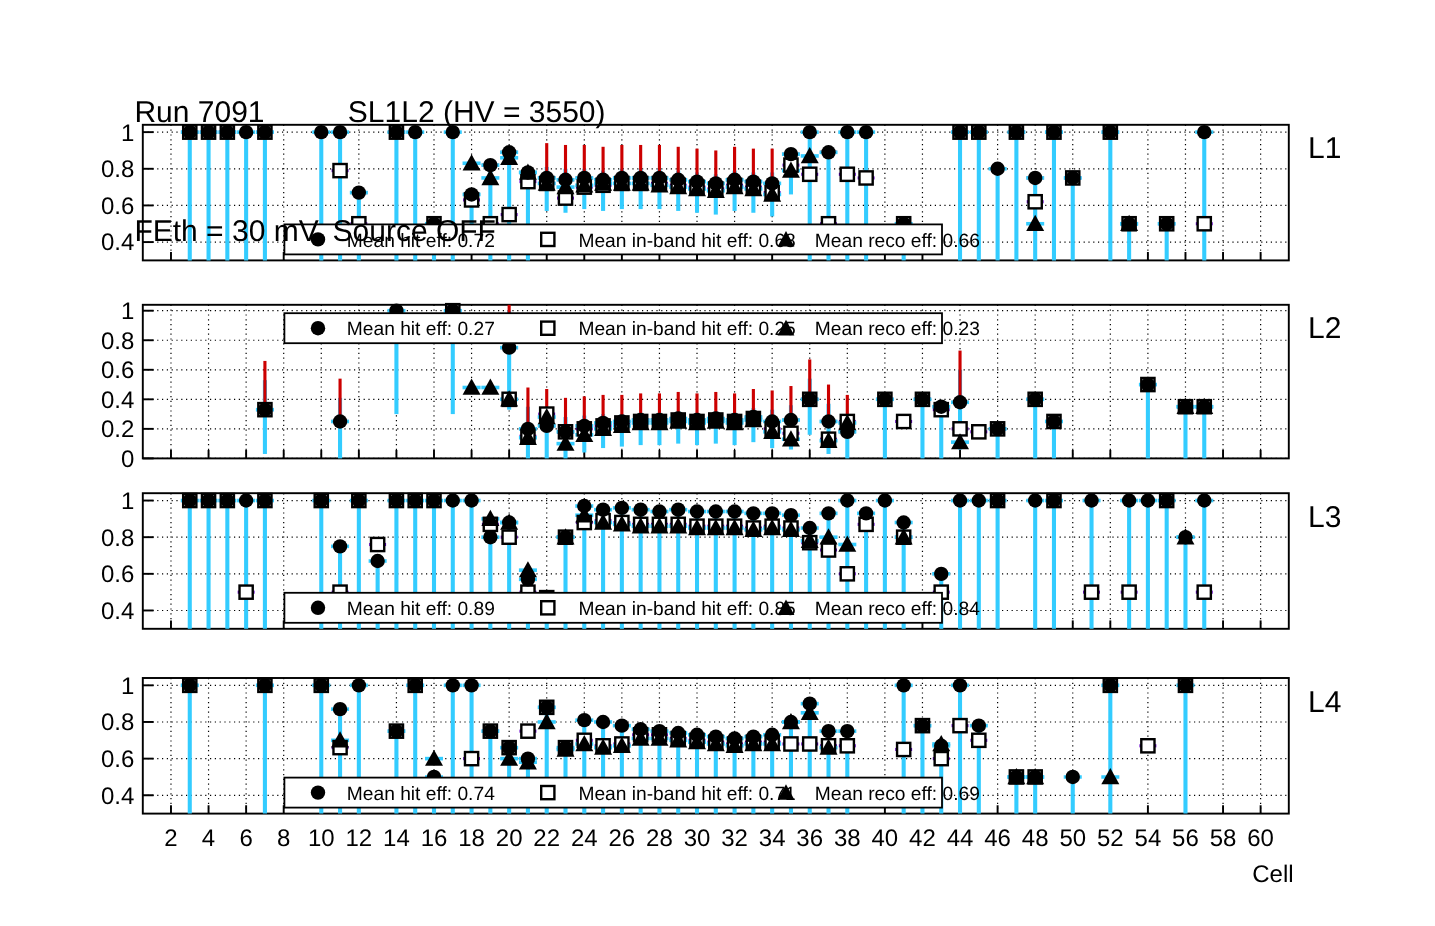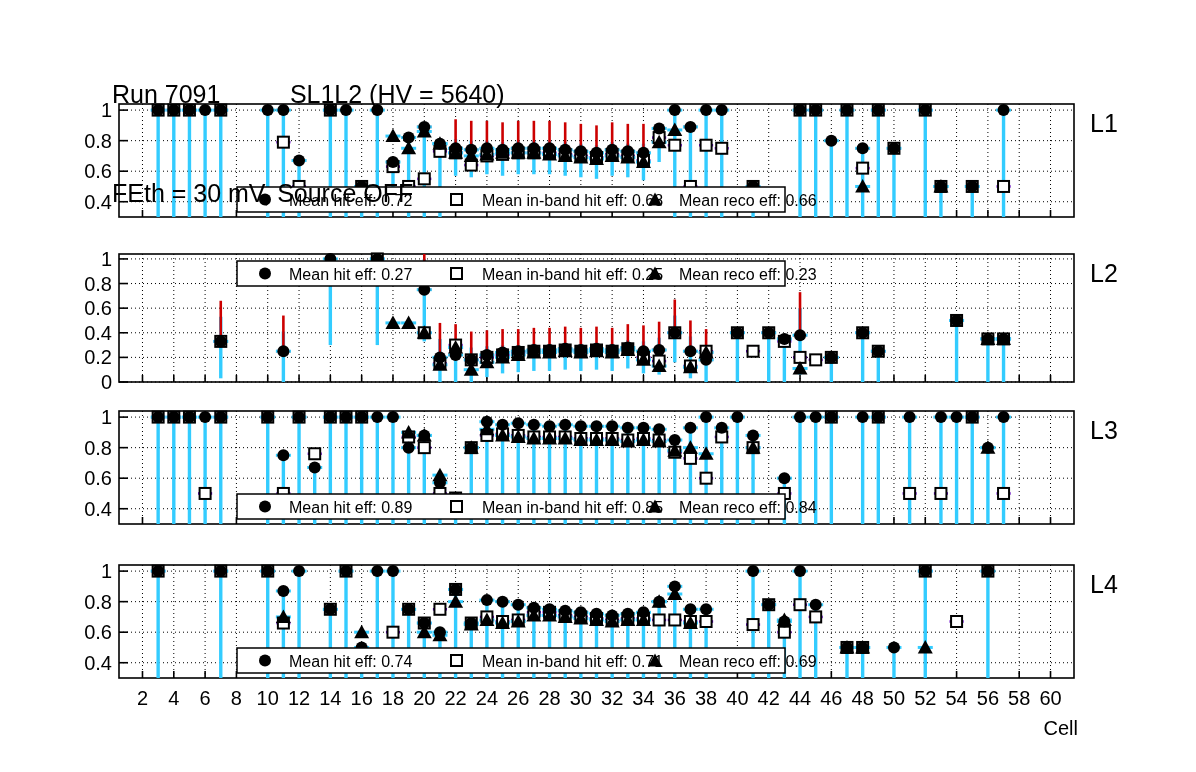--- a/index.html
+++ b/index.html
@@ -22,21 +22,21 @@
   .title-line{display:block;white-space:pre;}
   svg{display:block;}
   text{font-family:"Liberation Sans", sans-serif;fill:#000;}
 </style>
 </head>
 <body>
 
 <div id="root">
 
   <div class="title-block">
-    <span class="title-line">Run 7091          SL1L2 (HV = 5640)</span>
+    <span class="title-line">Run 7091          SL1L2 (HV = 3550)</span>
     <span class="title-line">FEth = 30 mV, Source OFF</span>
   </div>
 
   <svg id="plot-svg" width="1196" height="772">
       <g>
         <line x1="142.48360655737704" y1="104" x2="142.48360655737704" y2="217" stroke="#000000" stroke-width="1" stroke-dasharray="1,3"></line>
         <line x1="173.79508196721312" y1="104" x2="173.79508196721312" y2="217" stroke="#000000" stroke-width="1" stroke-dasharray="1,3"></line>
         <line x1="205.10655737704917" y1="104" x2="205.10655737704917" y2="217" stroke="#000000" stroke-width="1" stroke-dasharray="1,3"></line>
         <line x1="236.41803278688525" y1="104" x2="236.41803278688525" y2="217" stroke="#000000" stroke-width="1" stroke-dasharray="1,3"></line>
         <line x1="267.7295081967213" y1="104" x2="267.7295081967213" y2="217" stroke="#000000" stroke-width="1" stroke-dasharray="1,3"></line>

